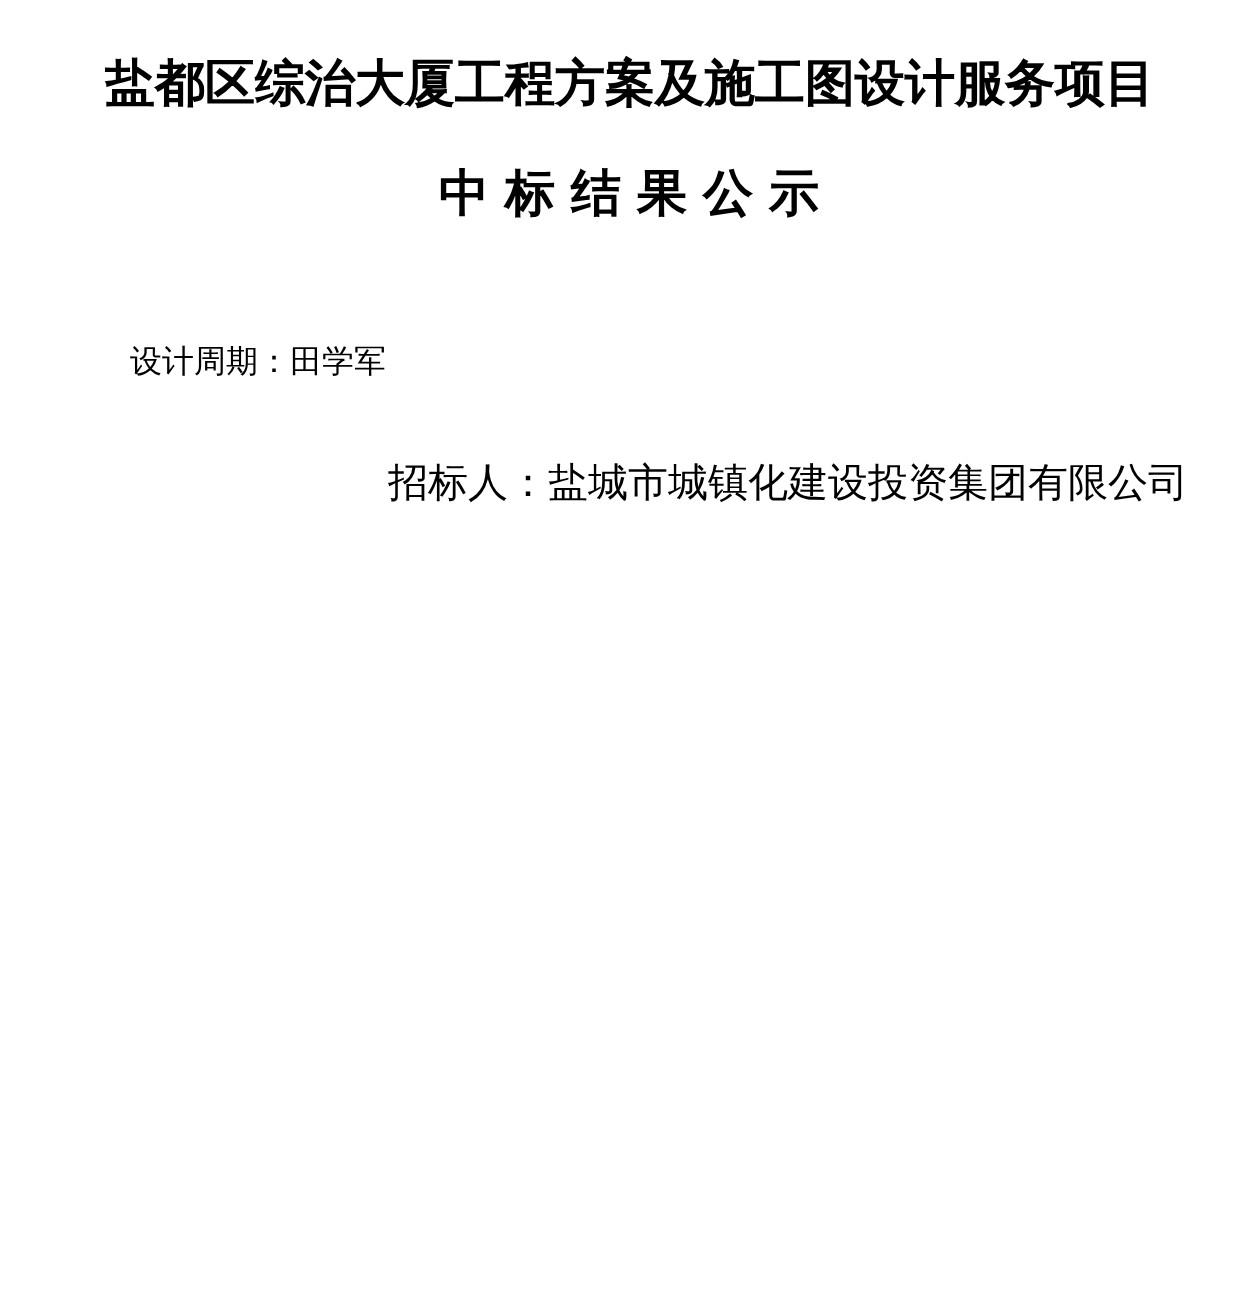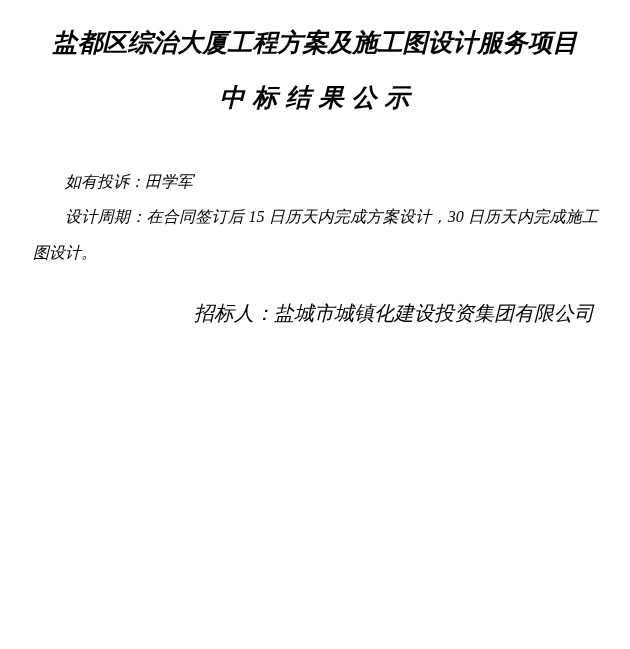--- a/index.html
+++ b/index.html
@@ -9,21 +9,20 @@
   }
   .page {
     position: relative;
     width: 630px;
     height: 500px;
     background: #ffffff;
     color: #000000;
     font-family: "Liberation Serif", "DejaVu Serif", serif;
     overflow: hidden;
     box-sizing: border-box;
-    font-style: italic;
   }
   .doc-title {
     margin: 0;
     padding-top: 15px;
     text-align: center;
     font-size: 25px;
     font-weight: bold;
     line-height: 55px;
   }
   .doc-title .title-line {
@@ -62,22 +61,21 @@
 <body>
 
 <div class="page">
 
   <h1 class="doc-title">
     <span class="title-line">盐都区综治大厦工程方案及施工图设计服务项目</span>
     <span class="title-line spaced">中标结果公示</span>
   </h1>
 
   <div class="doc-body">
-    <p>如有投诉：田学军</p>
-    <p>设计周期：在合同签订后 15 日历天内完成方案设计，30 日历天内完成施工图设计。</p>
+    <p>设计周期：田学军</p>
   </div>
 
   <div class="signoff">
     <p class="tenderer-line">招标人：盐城市城镇化建设投资集团有限公司</p>
 
   </div>
 
 </div>
 
 </body></html>

